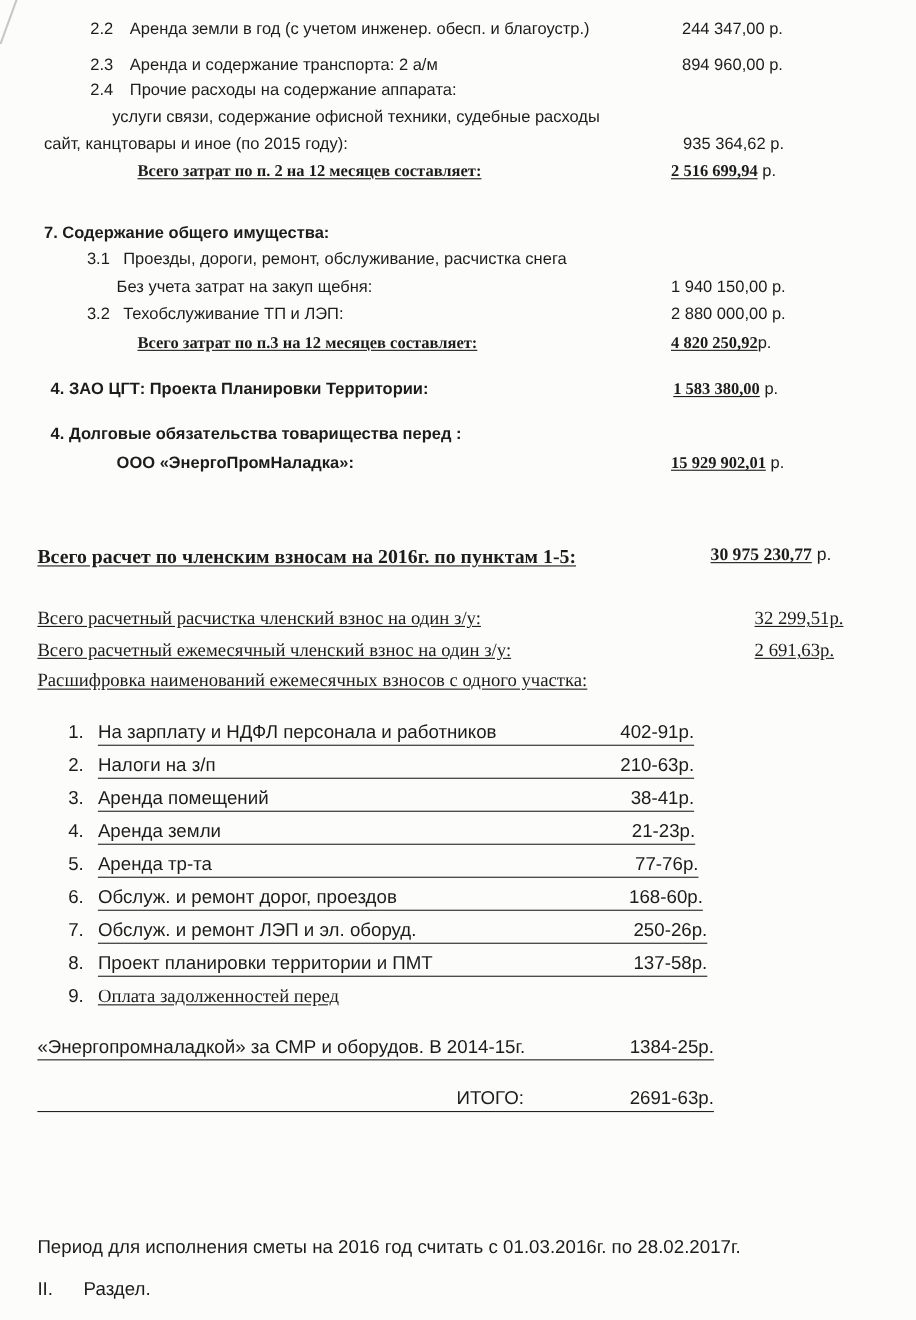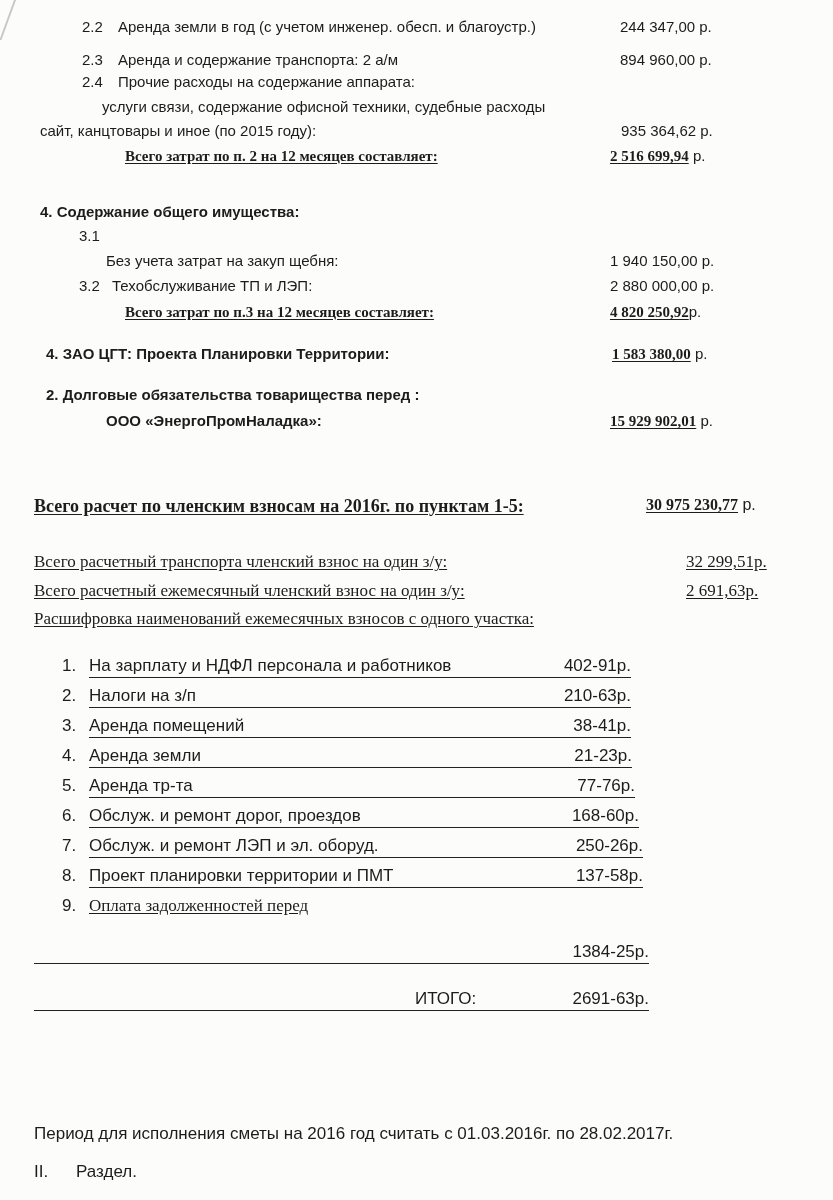--- a/index.html
+++ b/index.html
@@ -47,41 +47,42 @@
 
   <span class="ln" style="left:82px;top:72px">2.4</span>
   <span class="ln" style="left:102px;top:97px">услуги связи, содержание офисной техники, судебные расходы</span>
   <span class="ln" style="left:118px;top:72px">Прочие расходы на содержание аппарата:</span>
   <span class="ln" style="left:40px;top:121px">сайт, канцтовары и иное (по 2015 году):</span>
   <span class="amt" style="left:621px;top:121px">935 364,62 р.</span>
 
   <span class="ln b u" style="left:125px;top:146px">Всего затрат по п. 2 на 12 месяцев составляет:</span>
   <span class="amt b" style="left:610px;top:146px"><span class="u">2 516 699,94</span><span style="font-weight:normal"> р.</span></span>
 
-  <span class="ln b" style="left:40px;top:202px">4.  Содержание общего имущества:</span>
+  <span class="ln b" style="left:40px;top:202px">7.  Содержание общего имущества:</span>
   <span class="ln" style="left:79px;top:226px">3.1</span>
+  <span class="ln" style="left:112px;top:226px">Проезды, дороги, ремонт, обслуживание, расчистка снега</span>
   <span class="ln" style="left:106px;top:251px">Без учета затрат на закуп щебня:</span>
   <span class="amt" style="left:610px;top:251px">1 940 150,00 р.</span>
   <span class="ln" style="left:79px;top:276px">3.2</span>
   <span class="ln" style="left:112px;top:276px">Техобслуживание ТП и ЛЭП:</span>
   <span class="amt" style="left:610px;top:276px">2 880 000,00 р.</span>
   <span class="ln b u" style="left:125px;top:302px">Всего затрат по п.3 на 12 месяцев составляет:</span>
   <span class="amt b" style="left:610px;top:302px"><span class="u">4 820 250,92</span><span style="font-weight:normal">р.</span></span>
 
   <span class="ln b" style="left:46px;top:344px">4.  ЗАО ЦГТ: Проекта Планировки Территории:</span>
   <span class="amt b" style="left:612px;top:344px"><span class="u">1 583 380,00</span><span style="font-weight:normal"> р.</span></span>
 
-  <span class="ln b" style="left:46px;top:385px">2.  Долговые обязательства товарищества перед :</span>
+  <span class="ln b" style="left:46px;top:385px">4.  Долговые обязательства товарищества перед :</span>
   <span class="ln b" style="left:106px;top:411px">ООО «ЭнергоПромНаладка»:</span>
   <span class="amt b" style="left:610px;top:411px"><span class="u">15 929 902,01</span><span style="font-weight:normal"> р.</span></span>
 
   <span class="ln b u big" style="left:34px;top:494px;line-height:24px">Всего расчет по членским взносам на 2016г. по пунктам 1-5:</span>
   <span class="amt sum-big" style="left:646px;top:492px;line-height:26px"><span class="u">30 975 230,77</span><span style="font-weight:normal"> р.</span></span>
 
-  <span class="ln u m" style="left:34px;top:551px">Всего расчетный транспорта членский взнос на один з/у:</span>
+  <span class="ln u m" style="left:34px;top:551px">Всего расчетный расчистка членский взнос на один з/у:</span>
   <span class="amt u m" style="left:686px;top:551px">32 299,51р.</span>
   <span class="ln u m" style="left:34px;top:580px">Всего расчетный ежемесячный членский взнос на один з/у:</span>
   <span class="amt u m" style="left:686px;top:580px">2 691,63р.</span>
   <span class="ln u m" style="left:34px;top:608px">Расшифровка наименований ежемесячных взносов с одного участка:</span>
 
   <span class="num" style="left:62px;top:655px">1.</span>
   <div class="rowline" style="left:89px;top:655px;width:542px">
     <span class="lbl">На зарплату и НДФЛ персонала и работников</span>
     <span class="val">402-91р.</span>
   </div>
@@ -125,20 +126,21 @@
   <span class="num" style="left:62px;top:865px">8.</span>
   <div class="rowline" style="left:89px;top:865px;width:554px">
     <span class="lbl">Проект планировки территории и ПМТ</span>
     <span class="val">137-58р.</span>
   </div>
 
   <span class="num" style="left:62px;top:895px">9.</span>
   <span class="ln u m" style="left:89px;top:895px">Оплата задолженностей перед</span>
 
   <div class="rowline" style="left:34px;top:941px;width:615px">
+    <span class="lbl">«Энергопромналадкой» за СМР и оборудов. В 2014-15г.</span>
     <span class="val">1384-25р.</span>
   </div>
 
   <div class="rowline" style="left:34px;top:988px;width:615px">
     <span style="position:absolute;left:381px;top:0">ИТОГО:</span>
     <span class="val">2691-63р.</span>
   </div>
 
   <span class="ln m" style="left:34px;top:1123px">Период для исполнения сметы на 2016 год считать с 01.03.2016г. по 28.02.2017г.</span>
   <span class="ln m" style="left:34px;top:1161px">II.</span>

